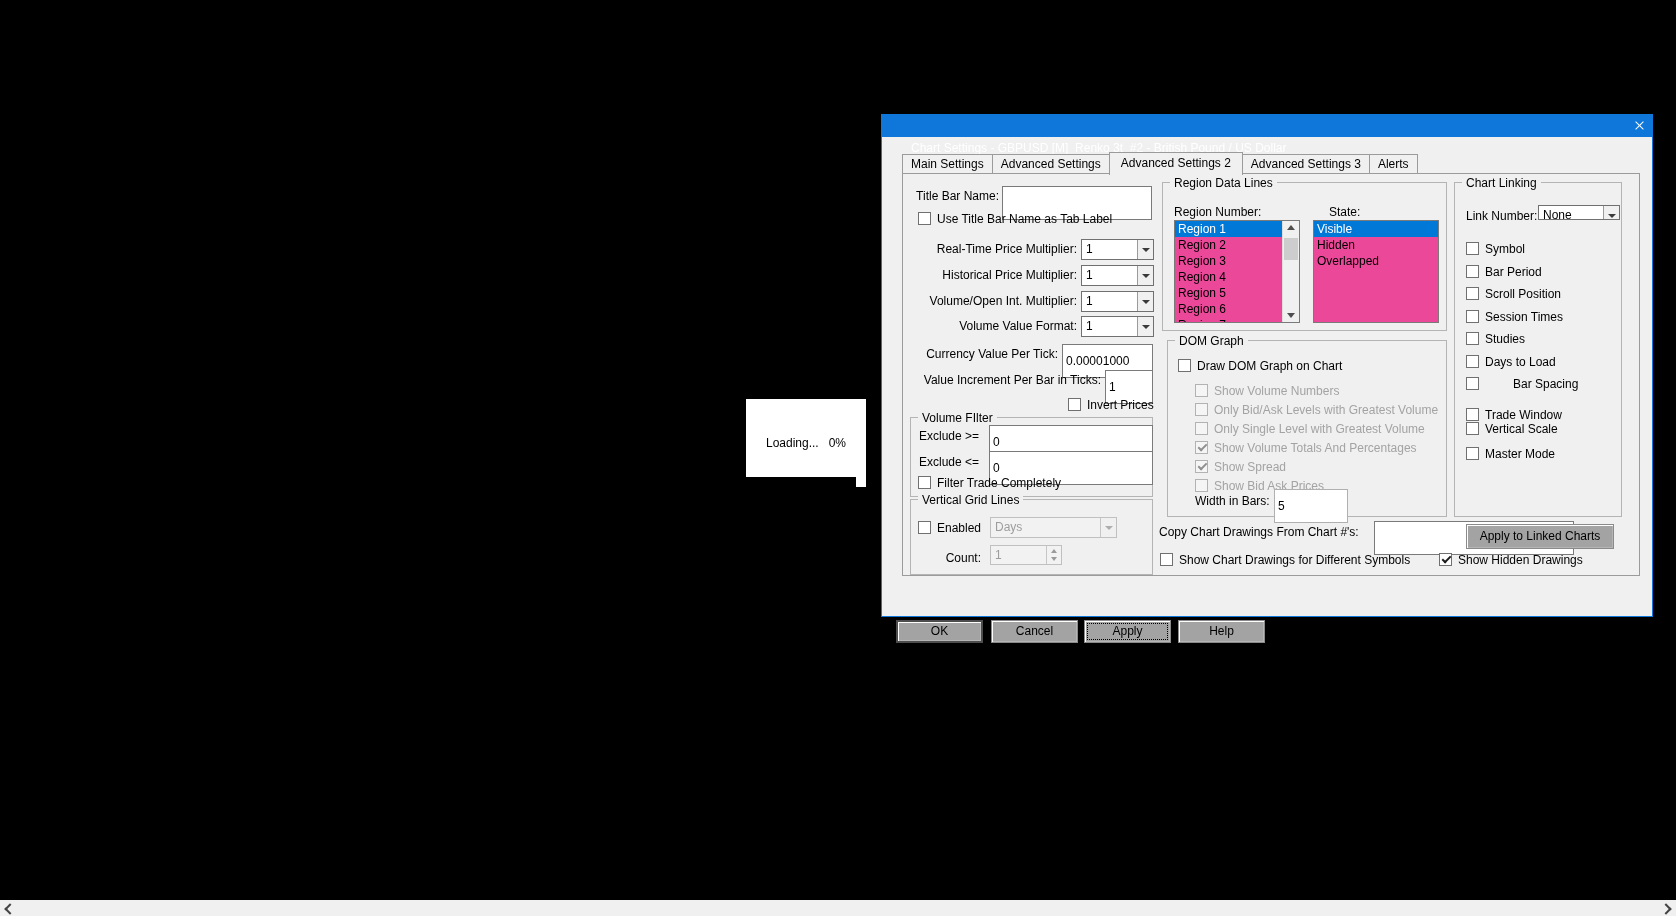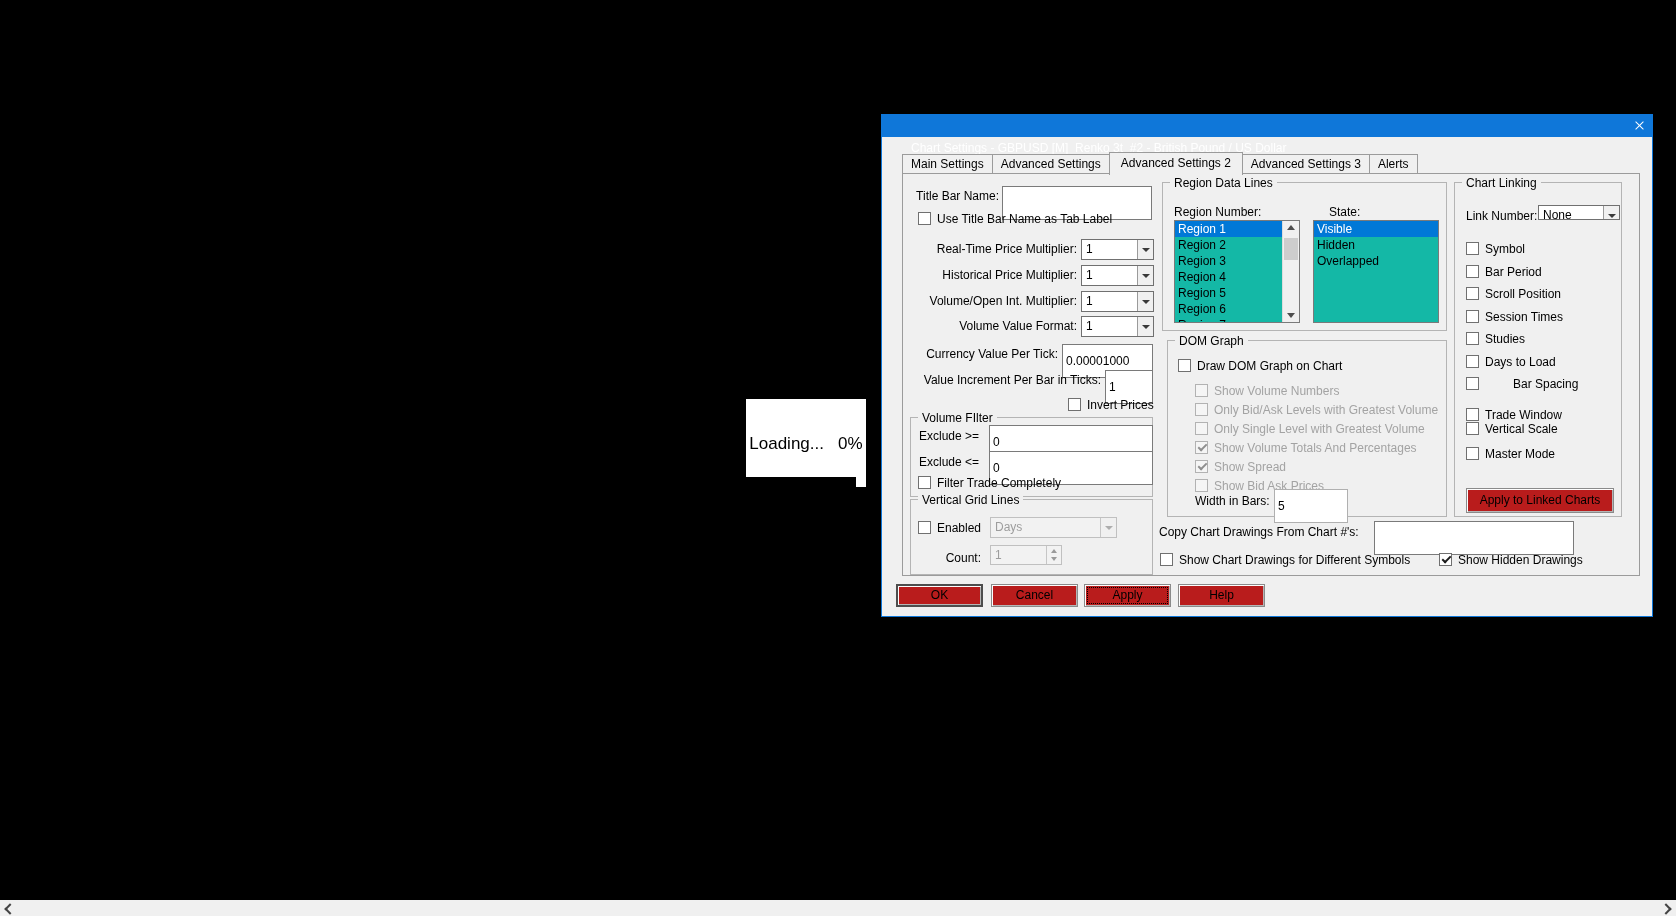--- a/index.html
+++ b/index.html
@@ -8,21 +8,21 @@
     position:relative; width:1676px; height:916px; background:#000;
     font-family:"Liberation Sans", sans-serif; font-size:12px; color:#000;
     overflow:hidden;
   }
 
   
   #loading-box {
     position:absolute; left:746px; top:399px; width:120px; height:88px;
     background:#fff; text-align:center; white-space:pre; cursor:pointer;
   }
-  #loading-box .ln { font-size:17px; line-height:23px; padding-top:0; }
+  #loading-box .ln { font-size:12px; line-height:23px; padding-top:0; }
   #loading-box .ln:first-child { padding-top:5px; }
   #loading-progress { position:absolute; left:0; right:10px; bottom:0; height:10px; background:#000; }
 
   
   #dialog {
     position:absolute; left:881px; top:114px; width:772px; height:503px;
     background:#f0f0f0; border:1px solid #0f77d9;
   }
   #titlebar {
     position:absolute; left:0; top:0; right:0; height:22px; background:#0f77d9;
@@ -77,44 +77,45 @@
     border-left:2px solid #1c1c1c; border-bottom:2px solid #1c1c1c; transform:rotate(-45deg);
   }
   .cb.disabled { border-color:#b2b2b2; background:#f5f5f5; }
   .cb.disabled.checked::after { border-color:#8f8f8f; }
   .cbl { padding-left:6px; margin-top:0px; white-space:nowrap; }
   .cbl.gray { color:#a3a3a3; }
 
   .group { position:absolute; border:1px solid #b4b4b4; }
   .glabel { position:absolute; background:#f0f0f0; padding:0 4px; white-space:nowrap; z-index:2; }
 
-  .listbox { position:absolute; background:#14b8a6; border:1px solid #7a7a7a; overflow:hidden; }
+  .listbox { position:absolute; background:#ec4899; border:1px solid #7a7a7a; overflow:hidden; }
   .li { height:16px; line-height:16px; padding-left:3px; white-space:nowrap; cursor:pointer; }
   .li.sel { background:#0078d7; color:#fff; }
   .lb-scroll { position:absolute; top:0; bottom:0; right:0; width:17px; background:#f0f0f0; border-left:1px solid #dcdcdc; }
   .sb-btn { position:absolute; left:0; width:16px; height:16px; background:#f0f0f0; cursor:pointer; }
   .sb-btn.up { top:0; } .sb-btn.down { bottom:0; }
   .sb-btn::after { content:""; position:absolute; left:4px; width:0; height:0; border:4px solid transparent; }
   .sb-btn.up::after   { top:4px; border-bottom:5px solid #4e4e4e; border-top:none; }
   .sb-btn.down::after { bottom:4px; border-top:5px solid #4e4e4e; border-bottom:none; }
   .sb-thumb { position:absolute; left:1px; width:14px; background:#cdcdcd; }
 
   .spinner { position:absolute; background:#f2f2f2; border:1px solid #c0c0c0; display:flex; }
   .spinner .sval { flex:1; color:#9d9d9d; padding:2px 0 0 4px; }
   .spinner .sbtns { width:15px; border-left:1px solid #c6c6c6; display:flex; flex-direction:column; }
   .spinner .sbtns div { flex:1; position:relative; }
   .spinner .sbtns div::after { content:""; position:absolute; left:4px; width:0; height:0; border:3px solid transparent; }
   .spinner .sbtns .su::after { top:3px; border-bottom:4px solid #9a9a9a; border-top:none; }
   .spinner .sbtns .sd::after { top:2px; border-top:4px solid #9a9a9a; border-bottom:none; }
 
   .btn {
-    position:absolute; background:#b91c1c; border:1px solid #8a8a8a; text-align:center;
+    position:absolute; background:#a3a3a3; border:1px solid #8a8a8a; text-align:center;
     font-family:"Liberation Sans", sans-serif; font-size:12px; cursor:pointer;
     box-shadow:inset 1px 1px 0 #fdfdfd, inset -1px -1px 0 #b5b5b5;
     line-height:20px;
+    margin-top:36px;
   }
   .btn.default { border:2px solid #4d4d4d; line-height:18px; }
   .btn.focused { outline:1px dotted #000; outline-offset:-4px; }
 
   
   #hscroll { position:absolute; left:0; bottom:0; width:1676px; height:16px; background:#f0f0f0; }
   .chev { position:absolute; top:4px; width:8px; height:8px; cursor:pointer; }
   .chev::before { content:""; position:absolute; top:1px; width:6px; height:6px; border-left:2px solid #444; border-bottom:2px solid #444; }
   .chev.left  { left:5px; }  .chev.left::before  { transform:rotate(45deg);  left:1px; }
   .chev.right { right:5px; } .chev.right::before { transform:rotate(-135deg); left:-1px; }

